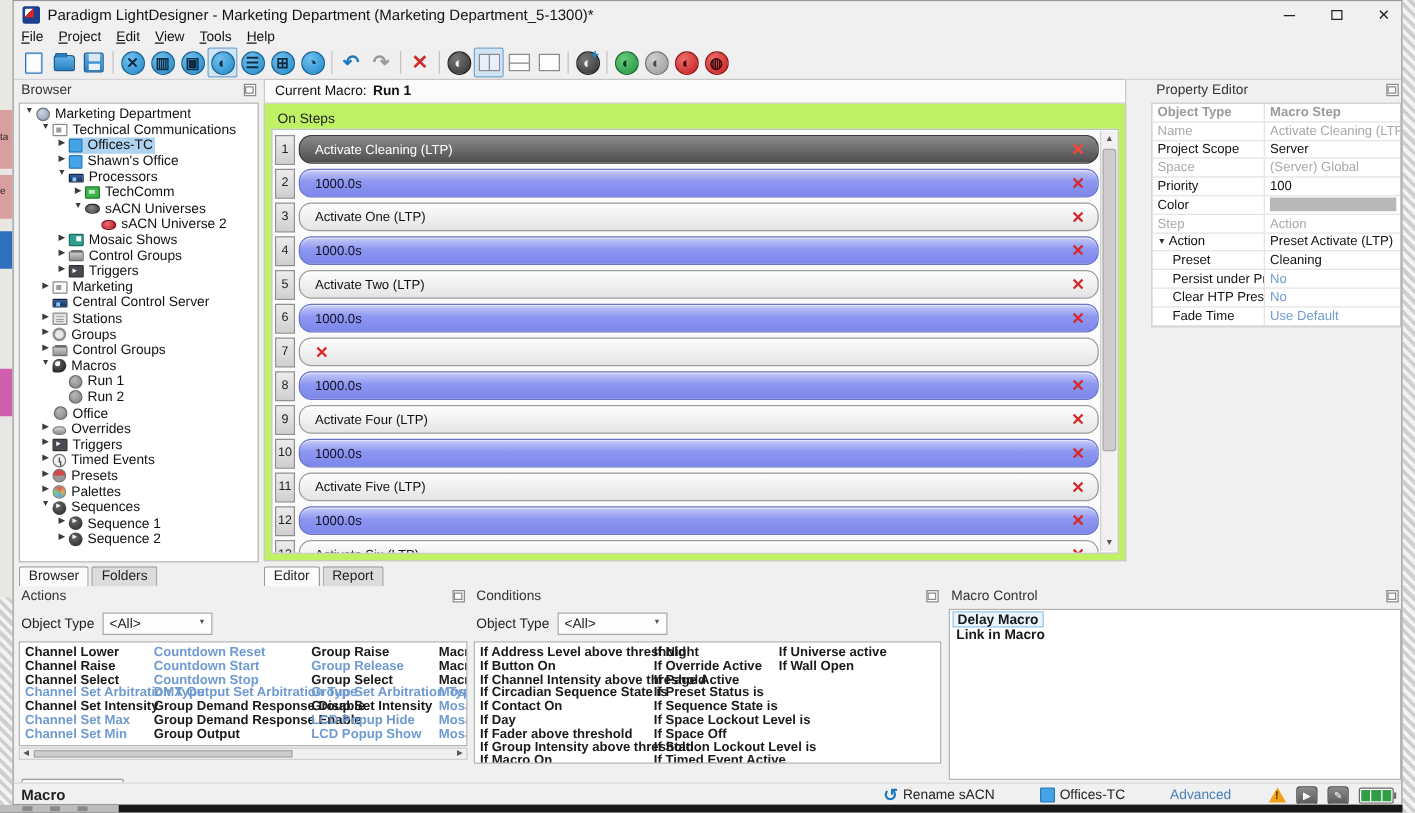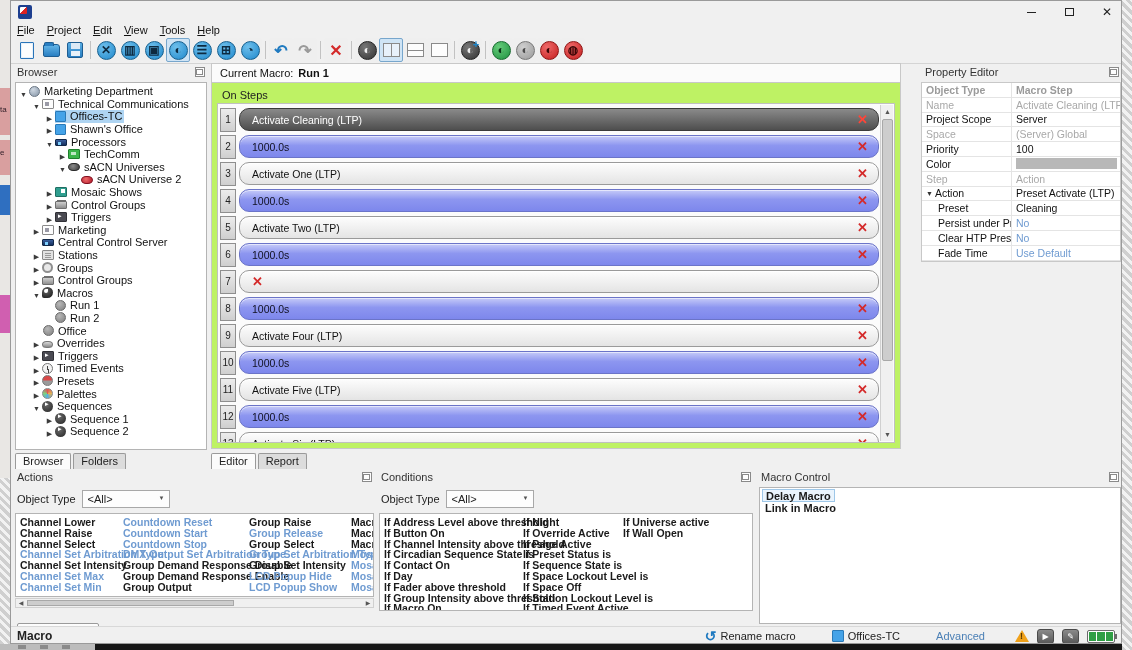--- a/index.html
+++ b/index.html
@@ -67,21 +67,21 @@
   .float-box { margin-left:auto; width:10px; height:10px; border:1px solid #8a8a8a; position:relative; background:#fdfdfd; }
   .float-box::before { content:""; position:absolute; right:1px; top:1px; width:5px; height:4px; border:1px solid #8a8a8a; }
 
   .tab { display:inline-block; height:16px; padding:1px 7px 0; font-size:11px; color:#222;
       border:1px solid #9a9a9a; border-bottom:none; background:#dcdcdc; margin-right:2px; border-radius:2px 2px 0 0; }
   .tab.active { background:#fbfbfb; }
 
   
   .browser-panel { position:absolute; left:2px; top:62px; width:196px; height:405px; }
   .tree-box { position:absolute; left:2px; top:19px; width:192px; height:368px; background:#ffffff; border:1px solid #b4b4b4; overflow:hidden; padding-top:2px; }
-  .tree-row { height:12.6px; display:flex; align-items:flex-end; font-size:11px; color:#111; white-space:nowrap; }
+  .tree-row { height:12.6px; display:flex; align-items:flex-start; font-size:11px; color:#111; white-space:nowrap; }
   .tw { width:11px; font-size:7px; color:#3c3c3c; text-align:center; flex:none; }
   .tree-hl { display:flex; align-items:center; height:12.6px; padding:0 2px 0 0; }
   .tree-hl.sel { background:#aed4f2; }
   .tree-ico { width:12px; height:10px; flex:none; margin-right:4px; position:relative; }
   .i-sq { border-radius:1px; }
   .icon-project { background:radial-gradient(circle at 35% 30%, #cfd8e2, #8494a6); border-radius:50%; width:11px; height:11px; border:1px solid #6a7684; }
   .icon-space { background:#fdfdfd; border:1px solid #8a8a8a; } .icon-space::after { content:""; position:absolute; left:2px; top:2px; width:4px; height:4px; background:#9a9aa6; }
   .icon-room { background:#45a3e8; border:1px solid #2a7ab8; width:11px; height:11px; }
   .icon-server { background:linear-gradient(#3a5f9e,#16315e); border:1px solid #122848; height:7px; margin-top:1px; } .icon-server::after { content:""; position:absolute; left:2px; top:2px; width:3px; height:3px; background:#7fd0ff; }
   .icon-processor { background:#3cb54a; border:1px solid #1f7f2c; } .icon-processor::after { content:""; position:absolute; left:2px; top:2px; width:5px; height:3px; background:#bfe8c4; }
@@ -196,20 +196,21 @@
     <div class="ls-block" style="top:185px;height:30px;background:#2f6fc0;"></div>
     <div class="ls-block" style="top:295px;height:38px;background:#d05fb0;"></div>
     <div class="ls-hatch"></div>
   </div>
   <div class="right-strip"></div>
 
   <div class="window">
 
     <div class="titlebar">
       <div class="app-icon"></div>
+      <div class="title-text">Paradigm LightDesigner - Marketing Department (Marketing Department_5-1300)*</div>
       <div class="win-controls">
         <span class="wc wc-min">
             <i></i>
           </span>
         <span class="wc wc-max">
             <i></i>
           </span>
         <span class="wc wc-close">✕</span>
       </div>
     </div>
@@ -810,21 +811,21 @@
           <div class="mc-item sel">Delay Macro</div>
           <div class="mc-item">Link in Macro</div>
         </div>
     </div>
 
     <div class="statusbar">
       <span class="sb-left">Macro</span>
       <span class="sb-right">
         <span class="sb-group">
           <span class="rename-ico">↺</span>
-          <span>Rename macro</span>
+          <span>Rename sACN</span>
         </span>
         <span style="width:20px;"></span>
         <span class="sb-group">
           <span class="loc-ico"></span>
           <span>Offices-TC</span>
         </span>
         <span style="width:20px;"></span>
         <span class="advanced">Advanced</span>
         <span style="width:14px;"></span>
         <span class="warn"></span>

